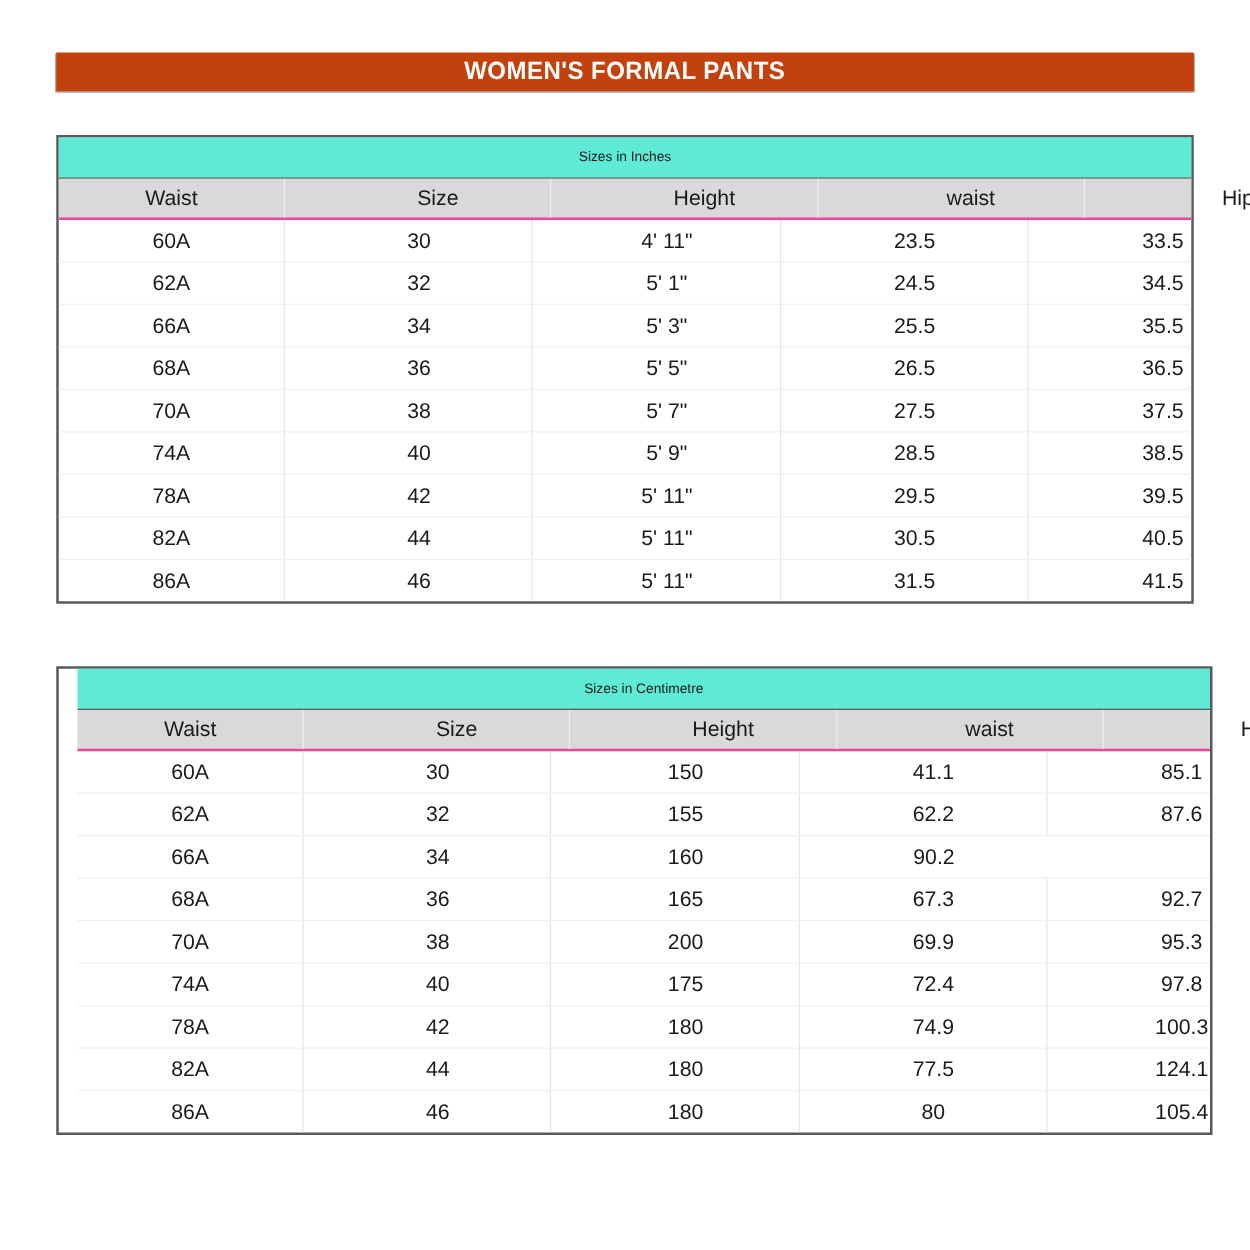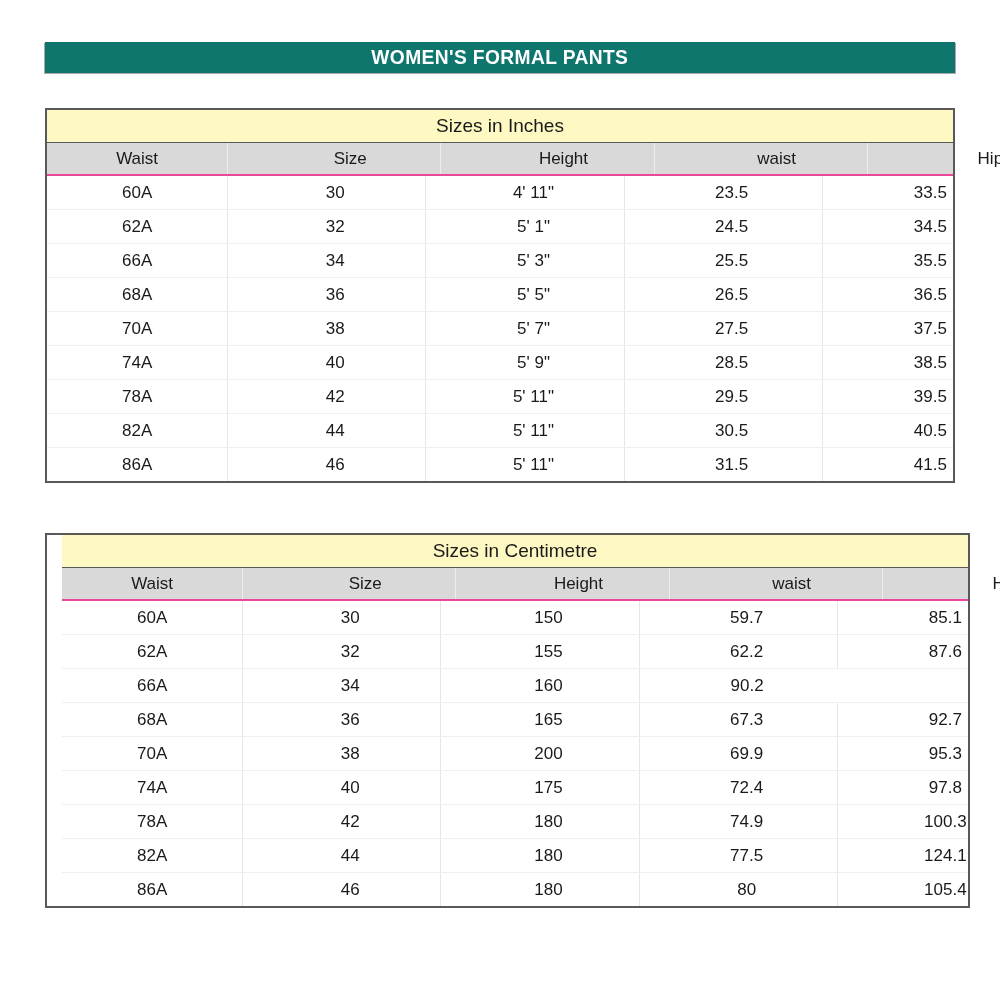--- a/index.html
+++ b/index.html
@@ -19,21 +19,21 @@
     background: #ffffff;
     overflow: hidden;
   }
   
   .title-bar {
     position: absolute;
     left: 45px;
     top: 42px;
     width: 910px;
     height: 31px;
-    background: #0f766e;
+    background: #c2410c;
     box-shadow: -1px 1px 0 #aaaaaa, 1px 1px 0 #aaaaaa;
     display: flex;
     align-items: center;
     justify-content: center;
   }
   .title-bar .title-text {
     color: #ffffff;
     font-weight: bold;
     font-size: 20px;
     letter-spacing: 0.4px;
@@ -48,23 +48,23 @@
     border: 2px solid #595959;
     background: #ffffff;
   }
   .size-table.inches { top: 108px; }
   .size-table.cm     { top: 533px; padding-left: 15px; }
 
   .t-title {
     height: 32px;
     line-height: 32px;
     text-align: center;
-    font-size: 19px;
+    font-size: 11px;
     border-bottom: 1px solid #595959;
-    background: #fef9c3;
+    background: #5eead4;
   }
   .t-header {
     display: flex;
     height: 31px;
     background: #d9d9d9;
     border-bottom: 2px solid #ec4899;
     gap: 32px;
   }
   .t-header .cell {
     line-height: 31px;
@@ -183,21 +183,21 @@
         <div class="cell">Size</div>
         <div class="cell">Height</div>
         <div class="cell">waist</div>
         <div class="cell">Hip</div>
       </div>
     <div class="t-body">
         <div class="trow">
           <div class="cell">60A</div>
           <div class="cell">30</div>
           <div class="cell">150</div>
-          <div class="cell">59.7</div>
+          <div class="cell">41.1</div>
           <div class="cell">85.1</div>
         </div>
         <div class="trow">
           <div class="cell">62A</div>
           <div class="cell">32</div>
           <div class="cell">155</div>
           <div class="cell">62.2</div>
           <div class="cell">87.6</div>
         </div>
         <div class="trow">

